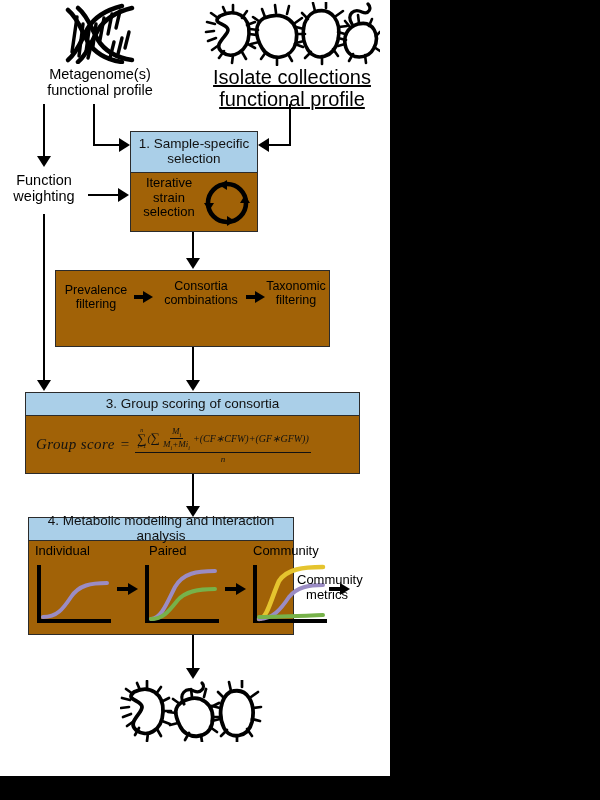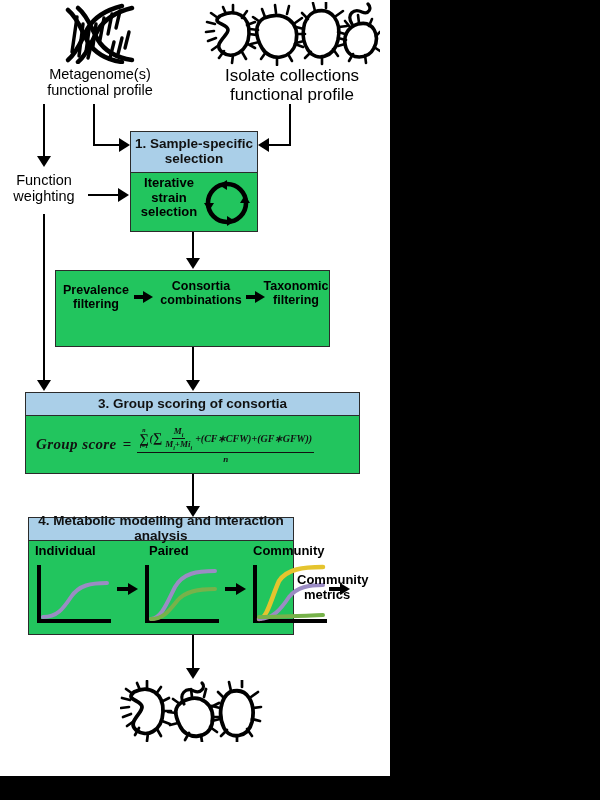--- a/index.html
+++ b/index.html
@@ -32,22 +32,21 @@
     text-align: center;
     line-height: 1.12;
     white-space: pre-line;
     font-family: "Liberation Sans", sans-serif;
   }
 
   
   .box {
     position: absolute;
     border: 1.3px solid #2b2b2b;
-    background: #22c55e;
-    font-weight: bold;
+    background: #a16207;
   }
   .box-header {
     background: #aacfe8;
     border-bottom: 1.3px solid #2b2b2b;
     color: #111;
     text-align: center;
     display: flex;
     align-items: center;
     justify-content: center;
     line-height: 1.1;
@@ -217,21 +216,21 @@
             <line x1="143" y1="32" x2="136" y2="30"></line>
         <line x1="148" y1="25" x2="143" y2="19"></line>
       </g>
       <path d="M150,22 C144,12 152,6 160,10 C167,13 170,6 166,2" stroke="#000" stroke-width="3.2" fill="none" stroke-linecap="round"></path>
     </svg>
   </div>
 
   <div class="txt" style="left:22px; top:66px; width:156px; font-size:14.5px;">Metagenome(s)
 functional profile</div>
 
-  <div class="txt" style="left:212px; top:66px; width:160px; font-size:17px;">Isolate collections
+  <div class="txt" style="left:212px; top:66px; width:160px; font-size:20px;text-decoration:underline;">Isolate collections
 functional profile</div>
 
   <div class="vline" style="left:43px; top:104px; height:54px;"></div>
   <div class="arrow-down" style="left:37px; top:156px;"></div>
 
   <div class="vline" style="left:93px; top:104px; height:42px;"></div>
   <div class="hline" style="left:93px; top:144px; width:28px;"></div>
   <div class="arrow-right" style="left:119px; top:138px;"></div>
 
   <div class="vline" style="left:289px; top:104px; height:42px;"></div>

